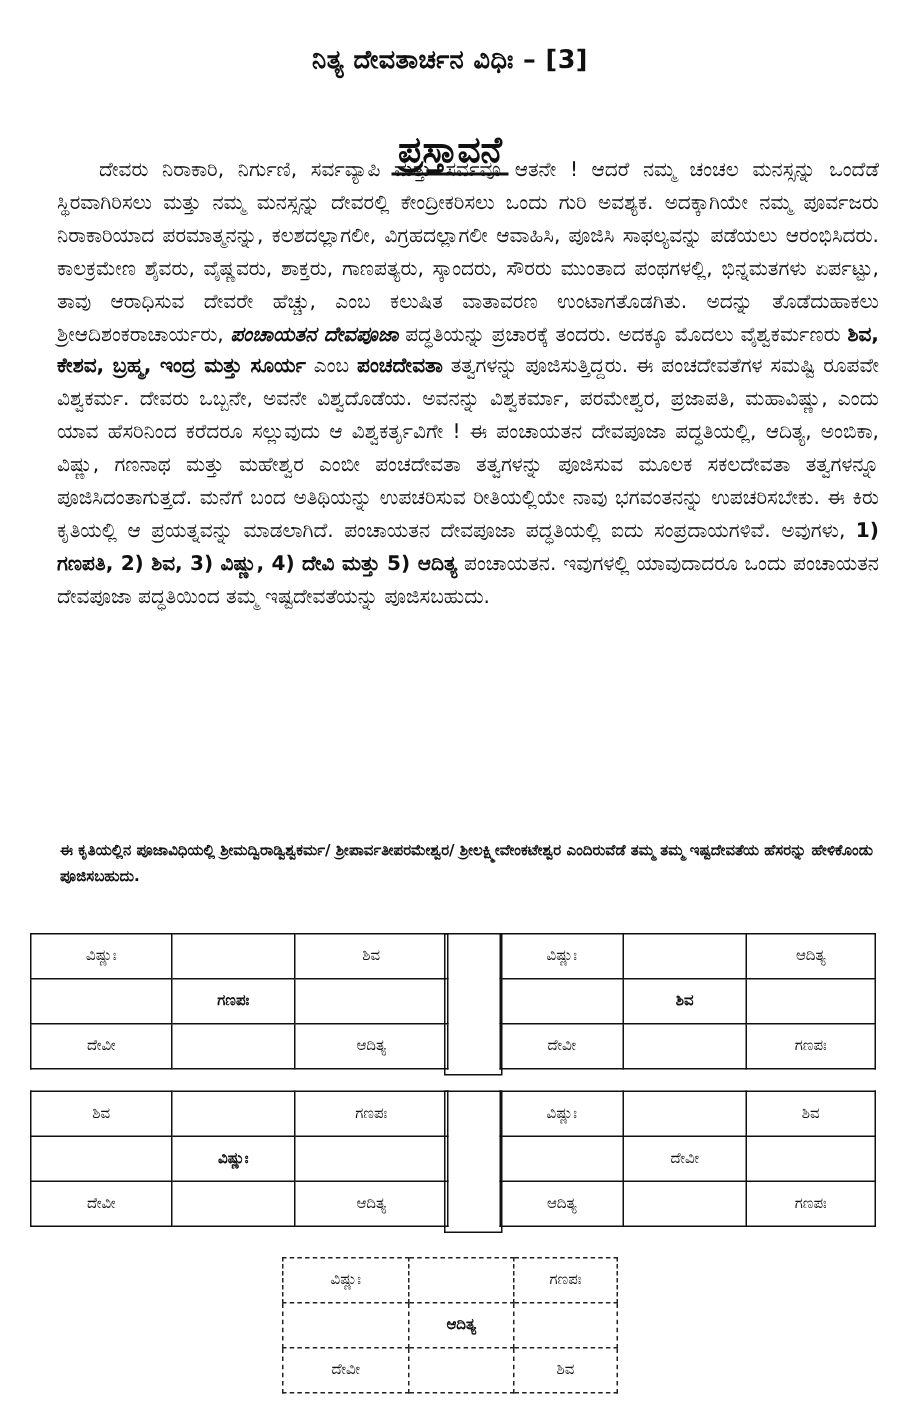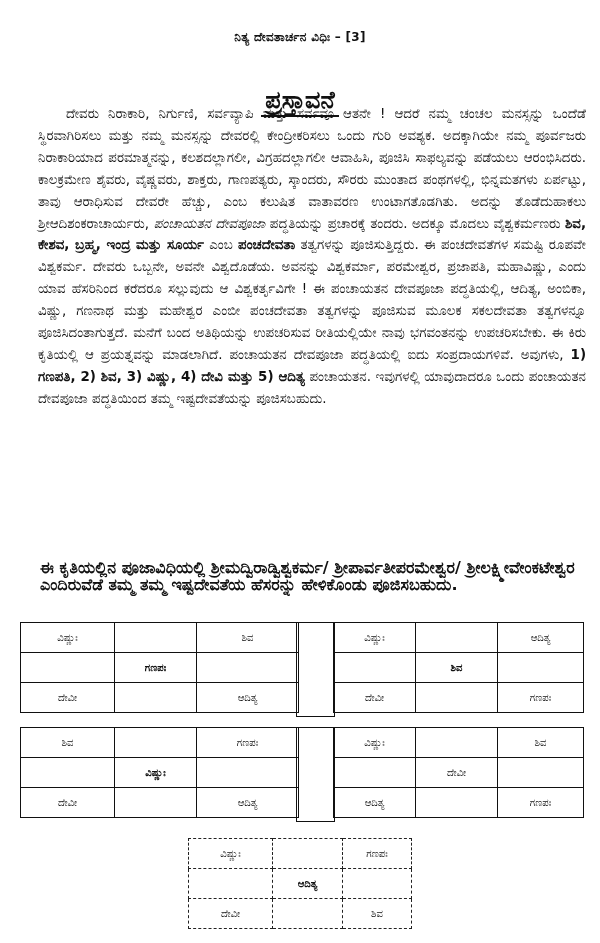--- a/index.html
+++ b/index.html
@@ -1,28 +1,28 @@
 <!DOCTYPE html>
 <html><head>
 <meta charset="utf-8">
 <style>
   html, body { margin: 0; padding: 0; background: #ffffff; }
   body { width: 600px; height: 943px; position: relative; overflow: hidden; color: #111111;
          font-family: "DejaVu Sans", "Liberation Sans", sans-serif; }
   .running-head { position: absolute; top: 30px; left: 0; width: 600px; text-align: center;
-                  font-size: 12px; font-weight: bold; letter-spacing: 0.3px; }
+                  font-size: 17px; font-weight: bold; letter-spacing: 0.3px; }
   .title { position: absolute; top: 66px; left: 0; width: 600px; text-align: center;
            font-size: 24px; font-weight: bold; margin-top: 20px; }
   .title span { display: inline-block; border-bottom: 2px solid #111; padding: 0 4px 1px; line-height: 28px; }
   .body-text { position: absolute; top: 103px; left: 38px; width: 548px; font-size: 13.4px;
                line-height: 21.9px; text-align: justify; }
   .body-text p { margin: 0; text-indent: 28px; }
   .body-text b { font-weight: bold; }
-  .body-text i { font-style: italic; font-weight: normal; }
-  .note { position: absolute; top: 559px; left: 40px; width: 550px; font-size: 16px;
+  .body-text i { font-style: italic; font-weight: bold; }
+  .note { position: absolute; top: 559px; left: 40px; width: 550px; font-size: 10px;
           font-weight: bold; line-height: 17px; }
   table.grid { position: absolute; border-collapse: collapse; table-layout: fixed; }
   table.grid td { border: 1.5px solid #111; height: 29px; text-align: center; vertical-align: middle;
                   font-size: 10px; padding: 0; }
   table.grid td.bold { font-weight: bold; }
   table.dashed td { border: 1.5px dashed #222; }
   .spacer-col { position: absolute; border: 1.5px solid #111; border-top: 0; border-bottom: 0; }
 </style>
 </head>
 <body>

